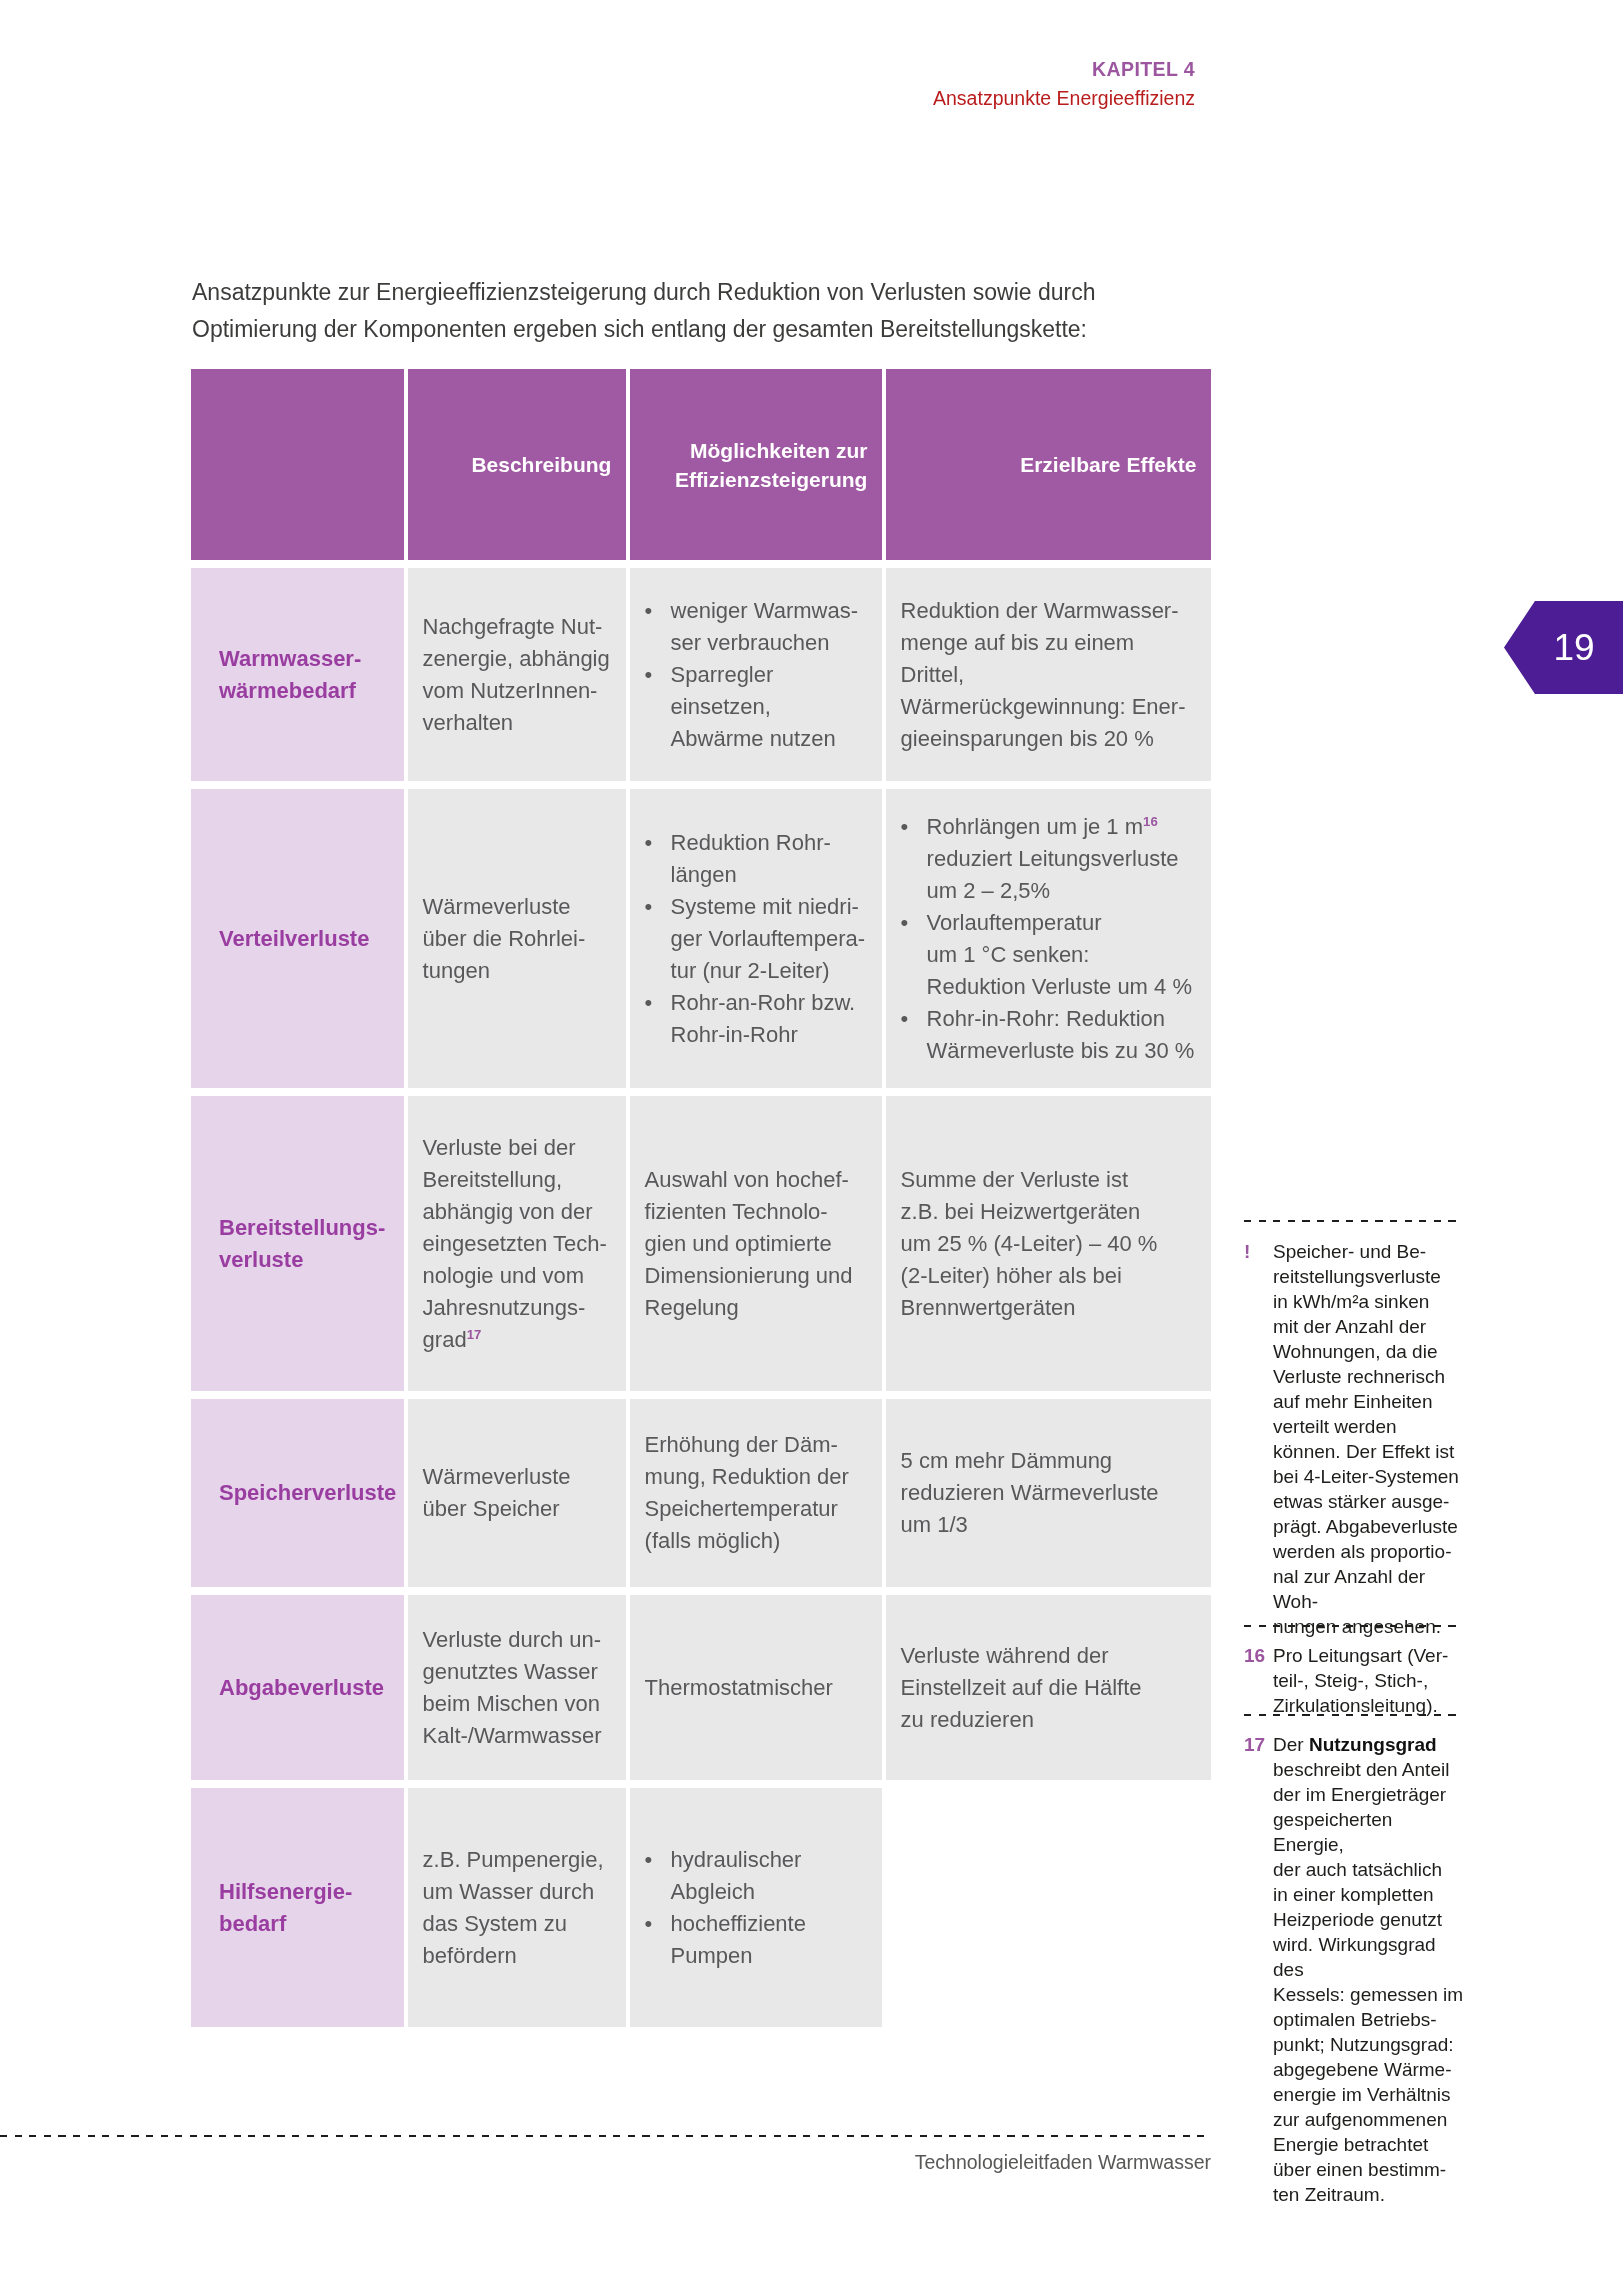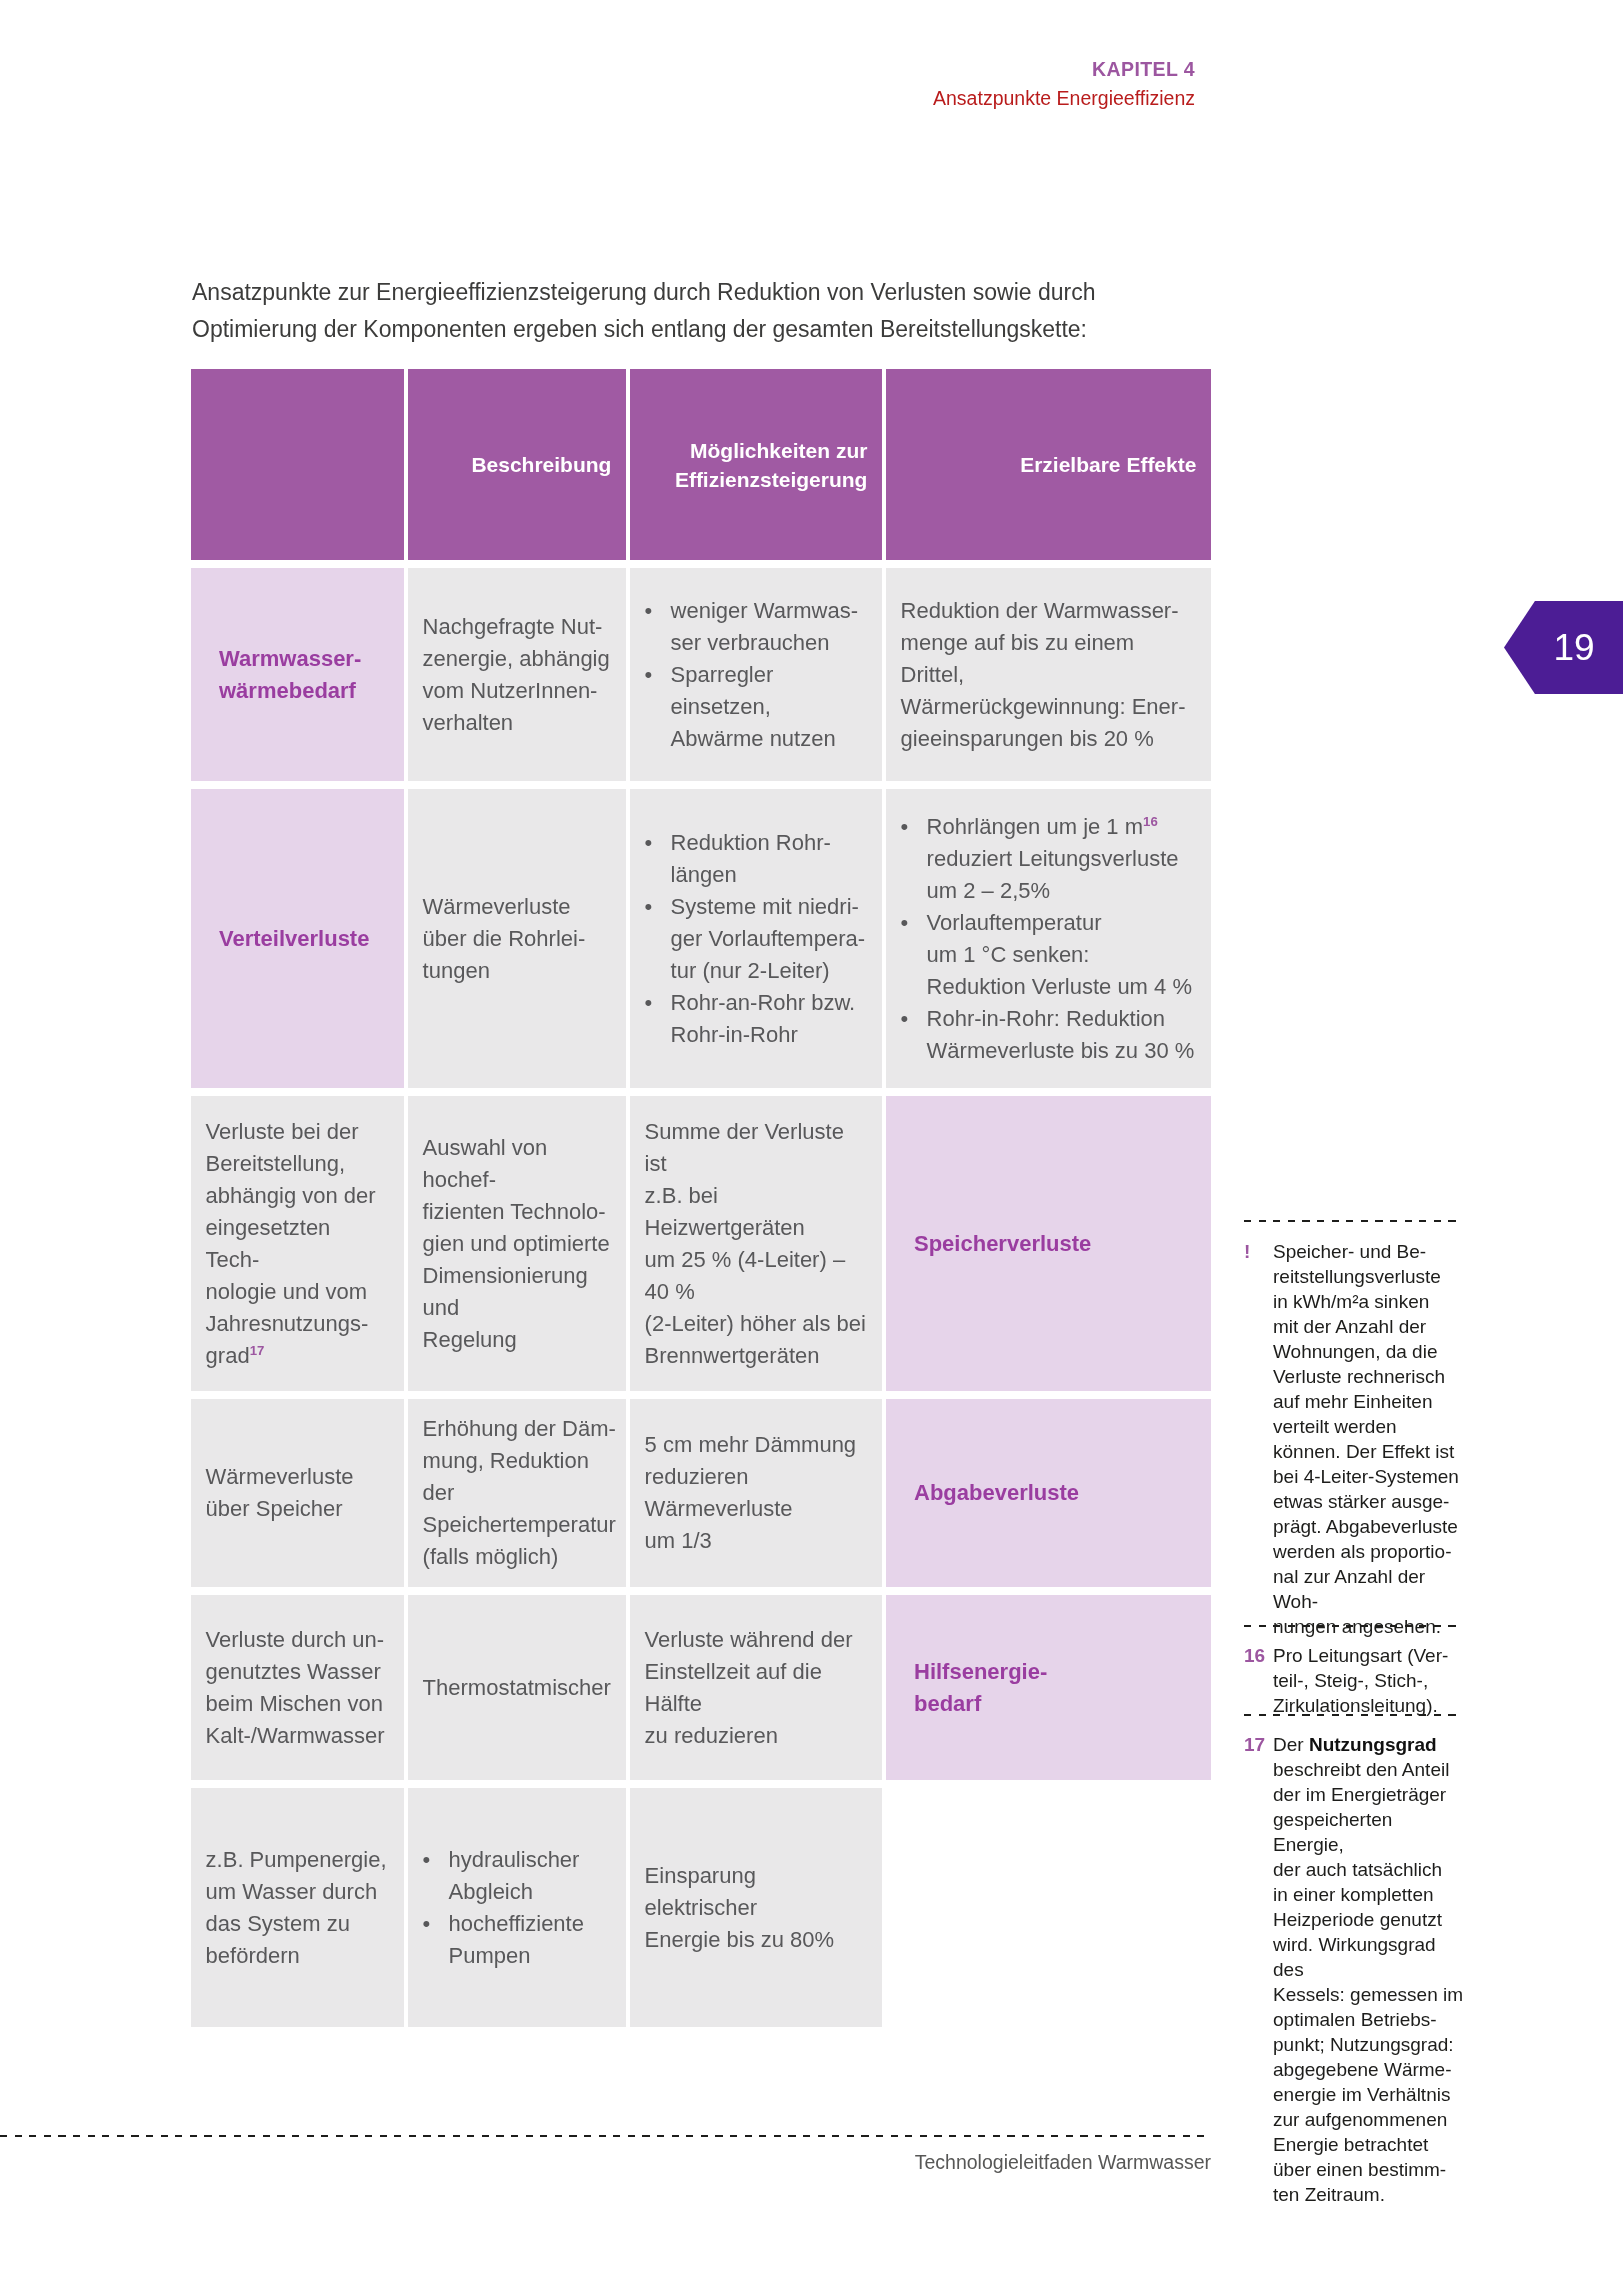--- a/index.html
+++ b/index.html
@@ -120,20 +120,22 @@
           <div class="bitem">
             <div class="bdot">•</div>
             <div class="btxt">Vorlauftemperatur<br>um 1 °C senken:<br>Reduktion Verluste um 4 %</div>
           </div>
           <div class="bitem">
             <div class="bdot">•</div>
             <div class="btxt">Rohr-in-Rohr: Reduktion<br>Wärmeverluste bis zu 30 %</div>
           </div>
         </div>
       </div>
+      <div class="cell label">Bereitstellungs-
+verluste</div>
       <div class="cell body">
         <div class="txt">Verluste bei der<br>Bereitstellung,<br>abhängig von der<br>eingesetzten Tech-<br>nologie und vom<br>Jahresnutzungs-<br>grad<sup class="fnref">17</sup></div>
       </div>
       <div class="cell body">
         <div class="txt">Auswahl von hochef-<br>fizienten Technolo-<br>gien und optimierte<br>Dimensionierung und<br>Regelung</div>
       </div>
       <div class="cell body">
         <div class="txt">Summe der Verluste ist<br>z.B. bei Heizwertgeräten<br>um 25 % (4-Leiter) – 40 %<br>(2-Leiter) höher als bei<br>Brennwertgeräten</div>
       </div>
       <div class="cell label">Speicherverluste</div>
@@ -165,23 +167,20 @@
         <div class="bullets">
           <div class="bitem">
             <div class="bdot">•</div>
             <div class="btxt">hydraulischer<br>Abgleich</div>
           </div>
           <div class="bitem">
             <div class="bdot">•</div>
             <div class="btxt">hocheffiziente<br>Pumpen</div>
           </div>
         </div>
-      </div>
-      <div class="cell body">
-        <div class="txt">Einsparung elektrischer<br>Energie bis zu 80%</div>
       </div>
     </div>
 
 
   <div class="side-dash" style="top:1220px"></div>
   <div class="side-note" style="top:1239px">
     <div class="side-marker">!</div>
     <div class="side-text">Speicher- und Be-<br>reitstellungsverluste<br>in kWh/m²a sinken<br>mit der Anzahl der<br>Wohnungen, da die<br>Verluste rechnerisch<br>auf mehr Einheiten<br>verteilt werden<br>können. Der Effekt ist<br>bei 4-Leiter-Systemen<br>etwas stärker ausge-<br>prägt. Abgabeverluste<br>werden als proportio-<br>nal zur Anzahl der Woh-<br>nungen angesehen.</div>
   </div>
 

